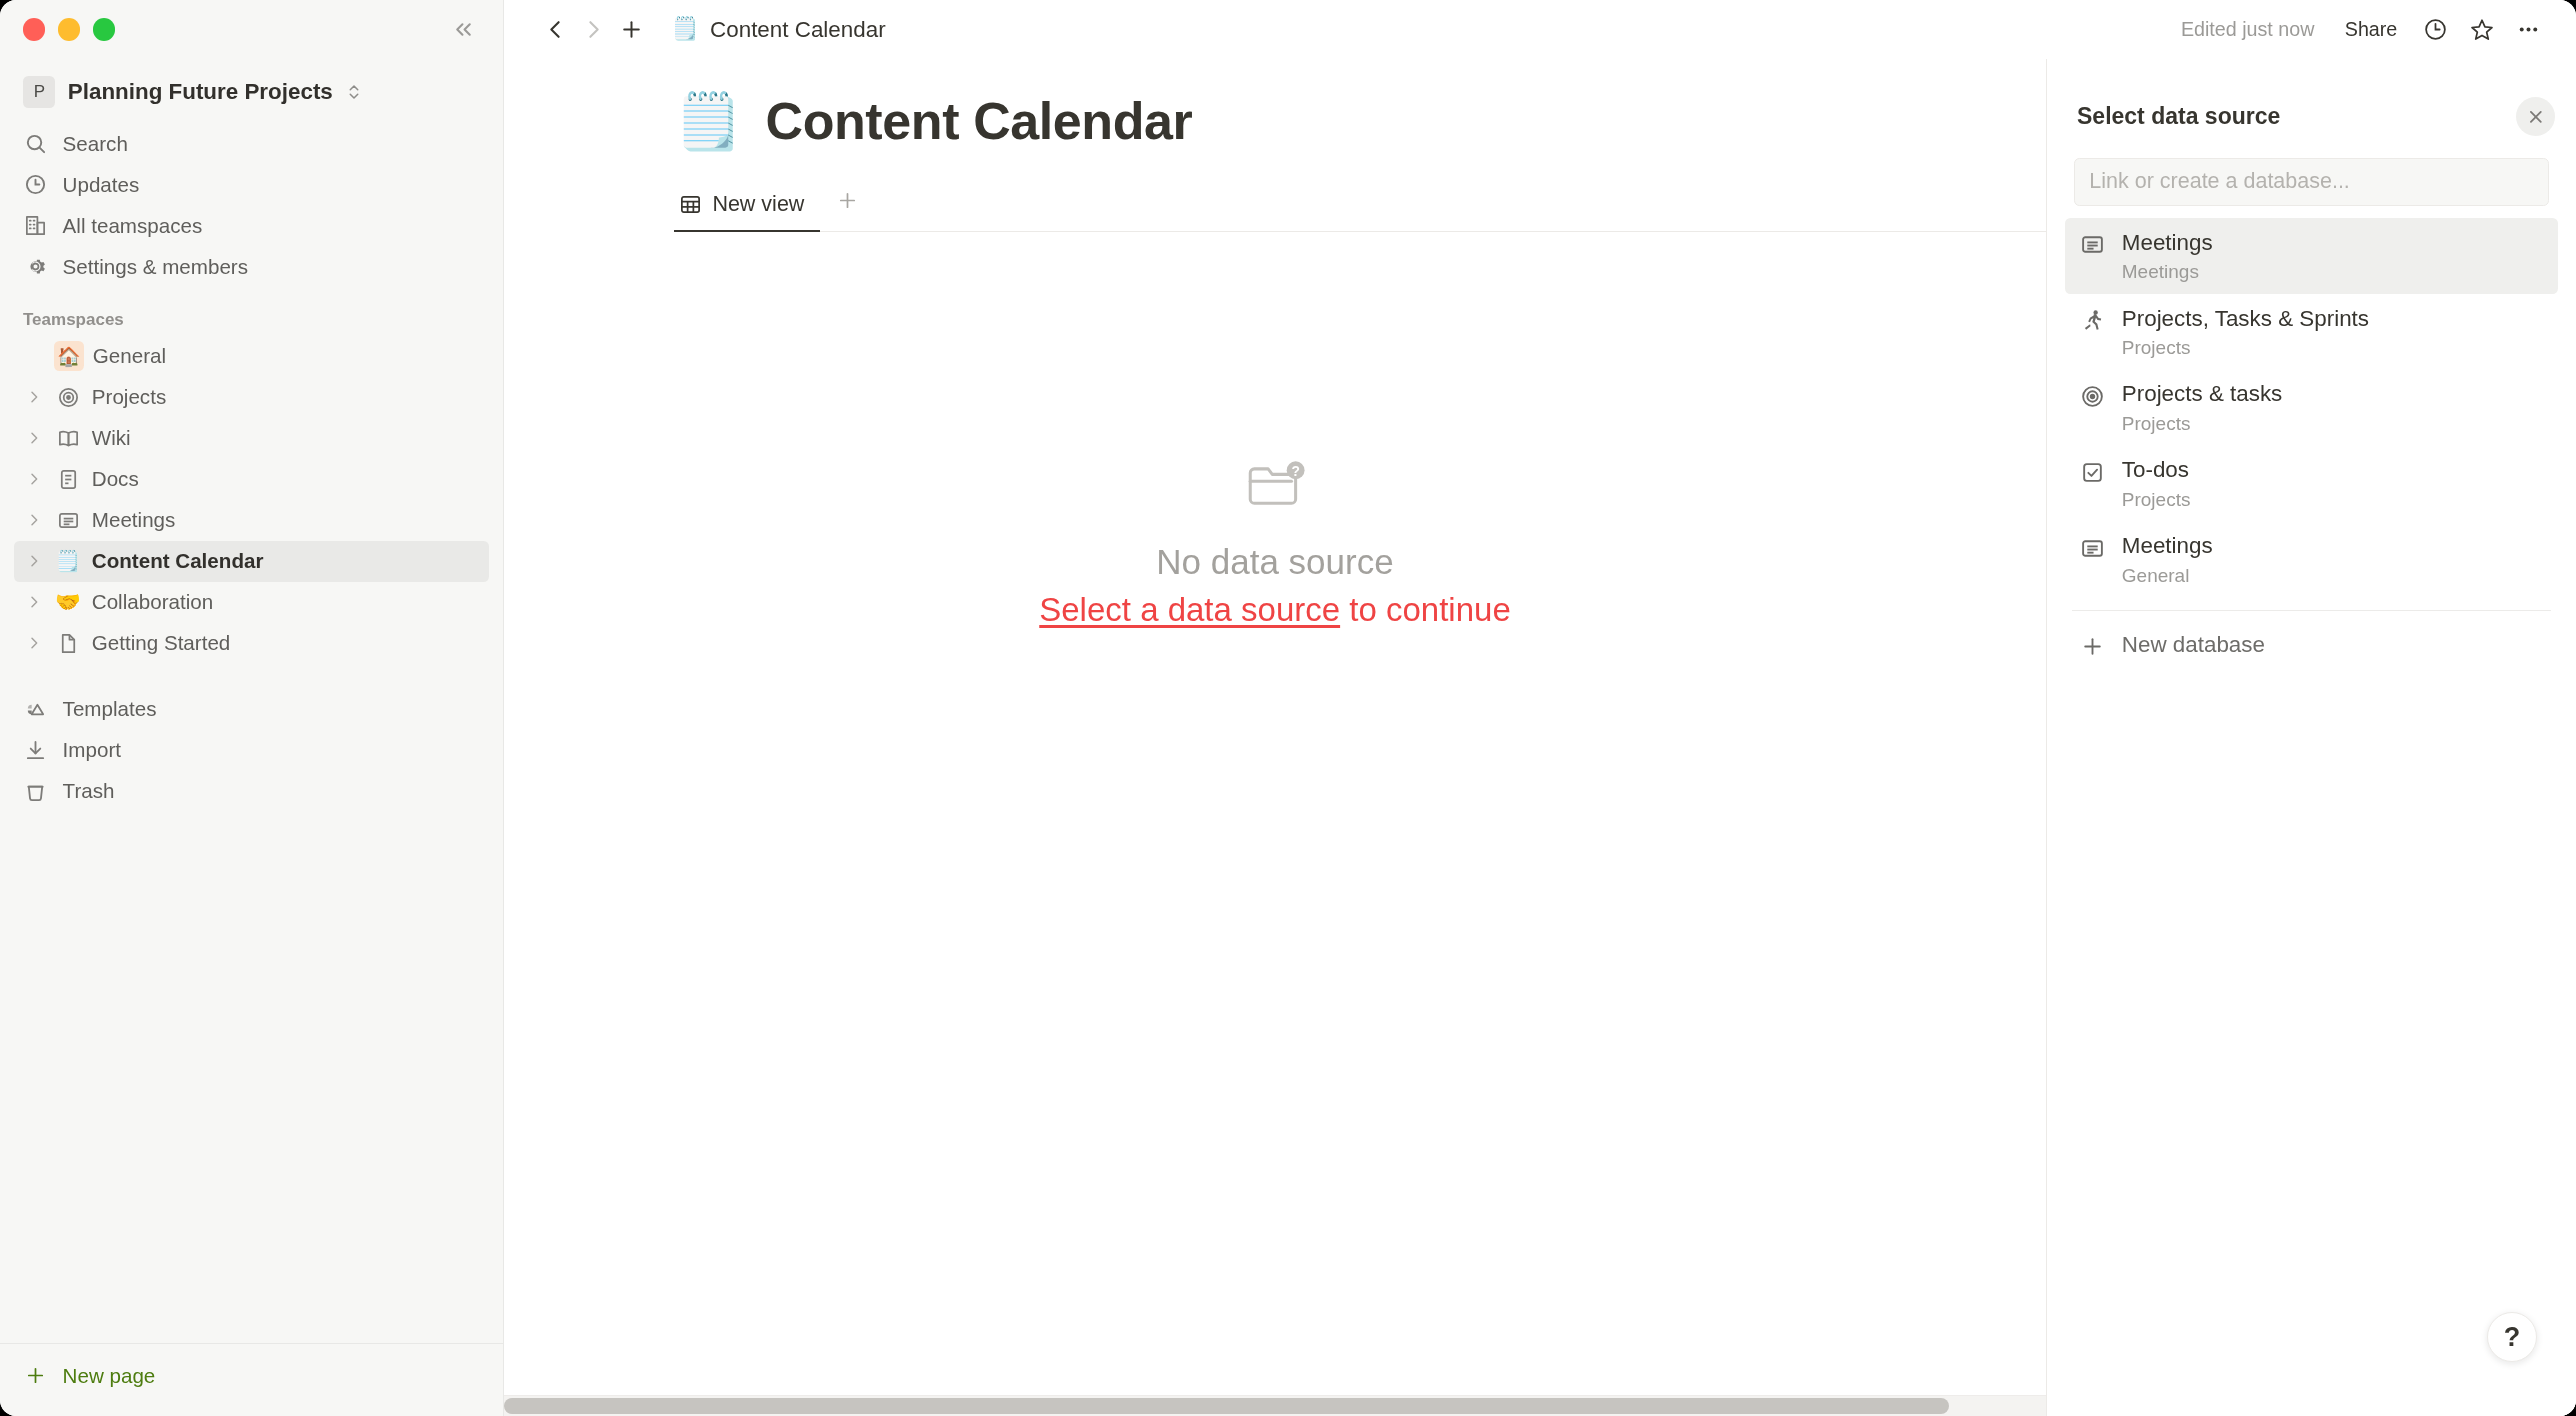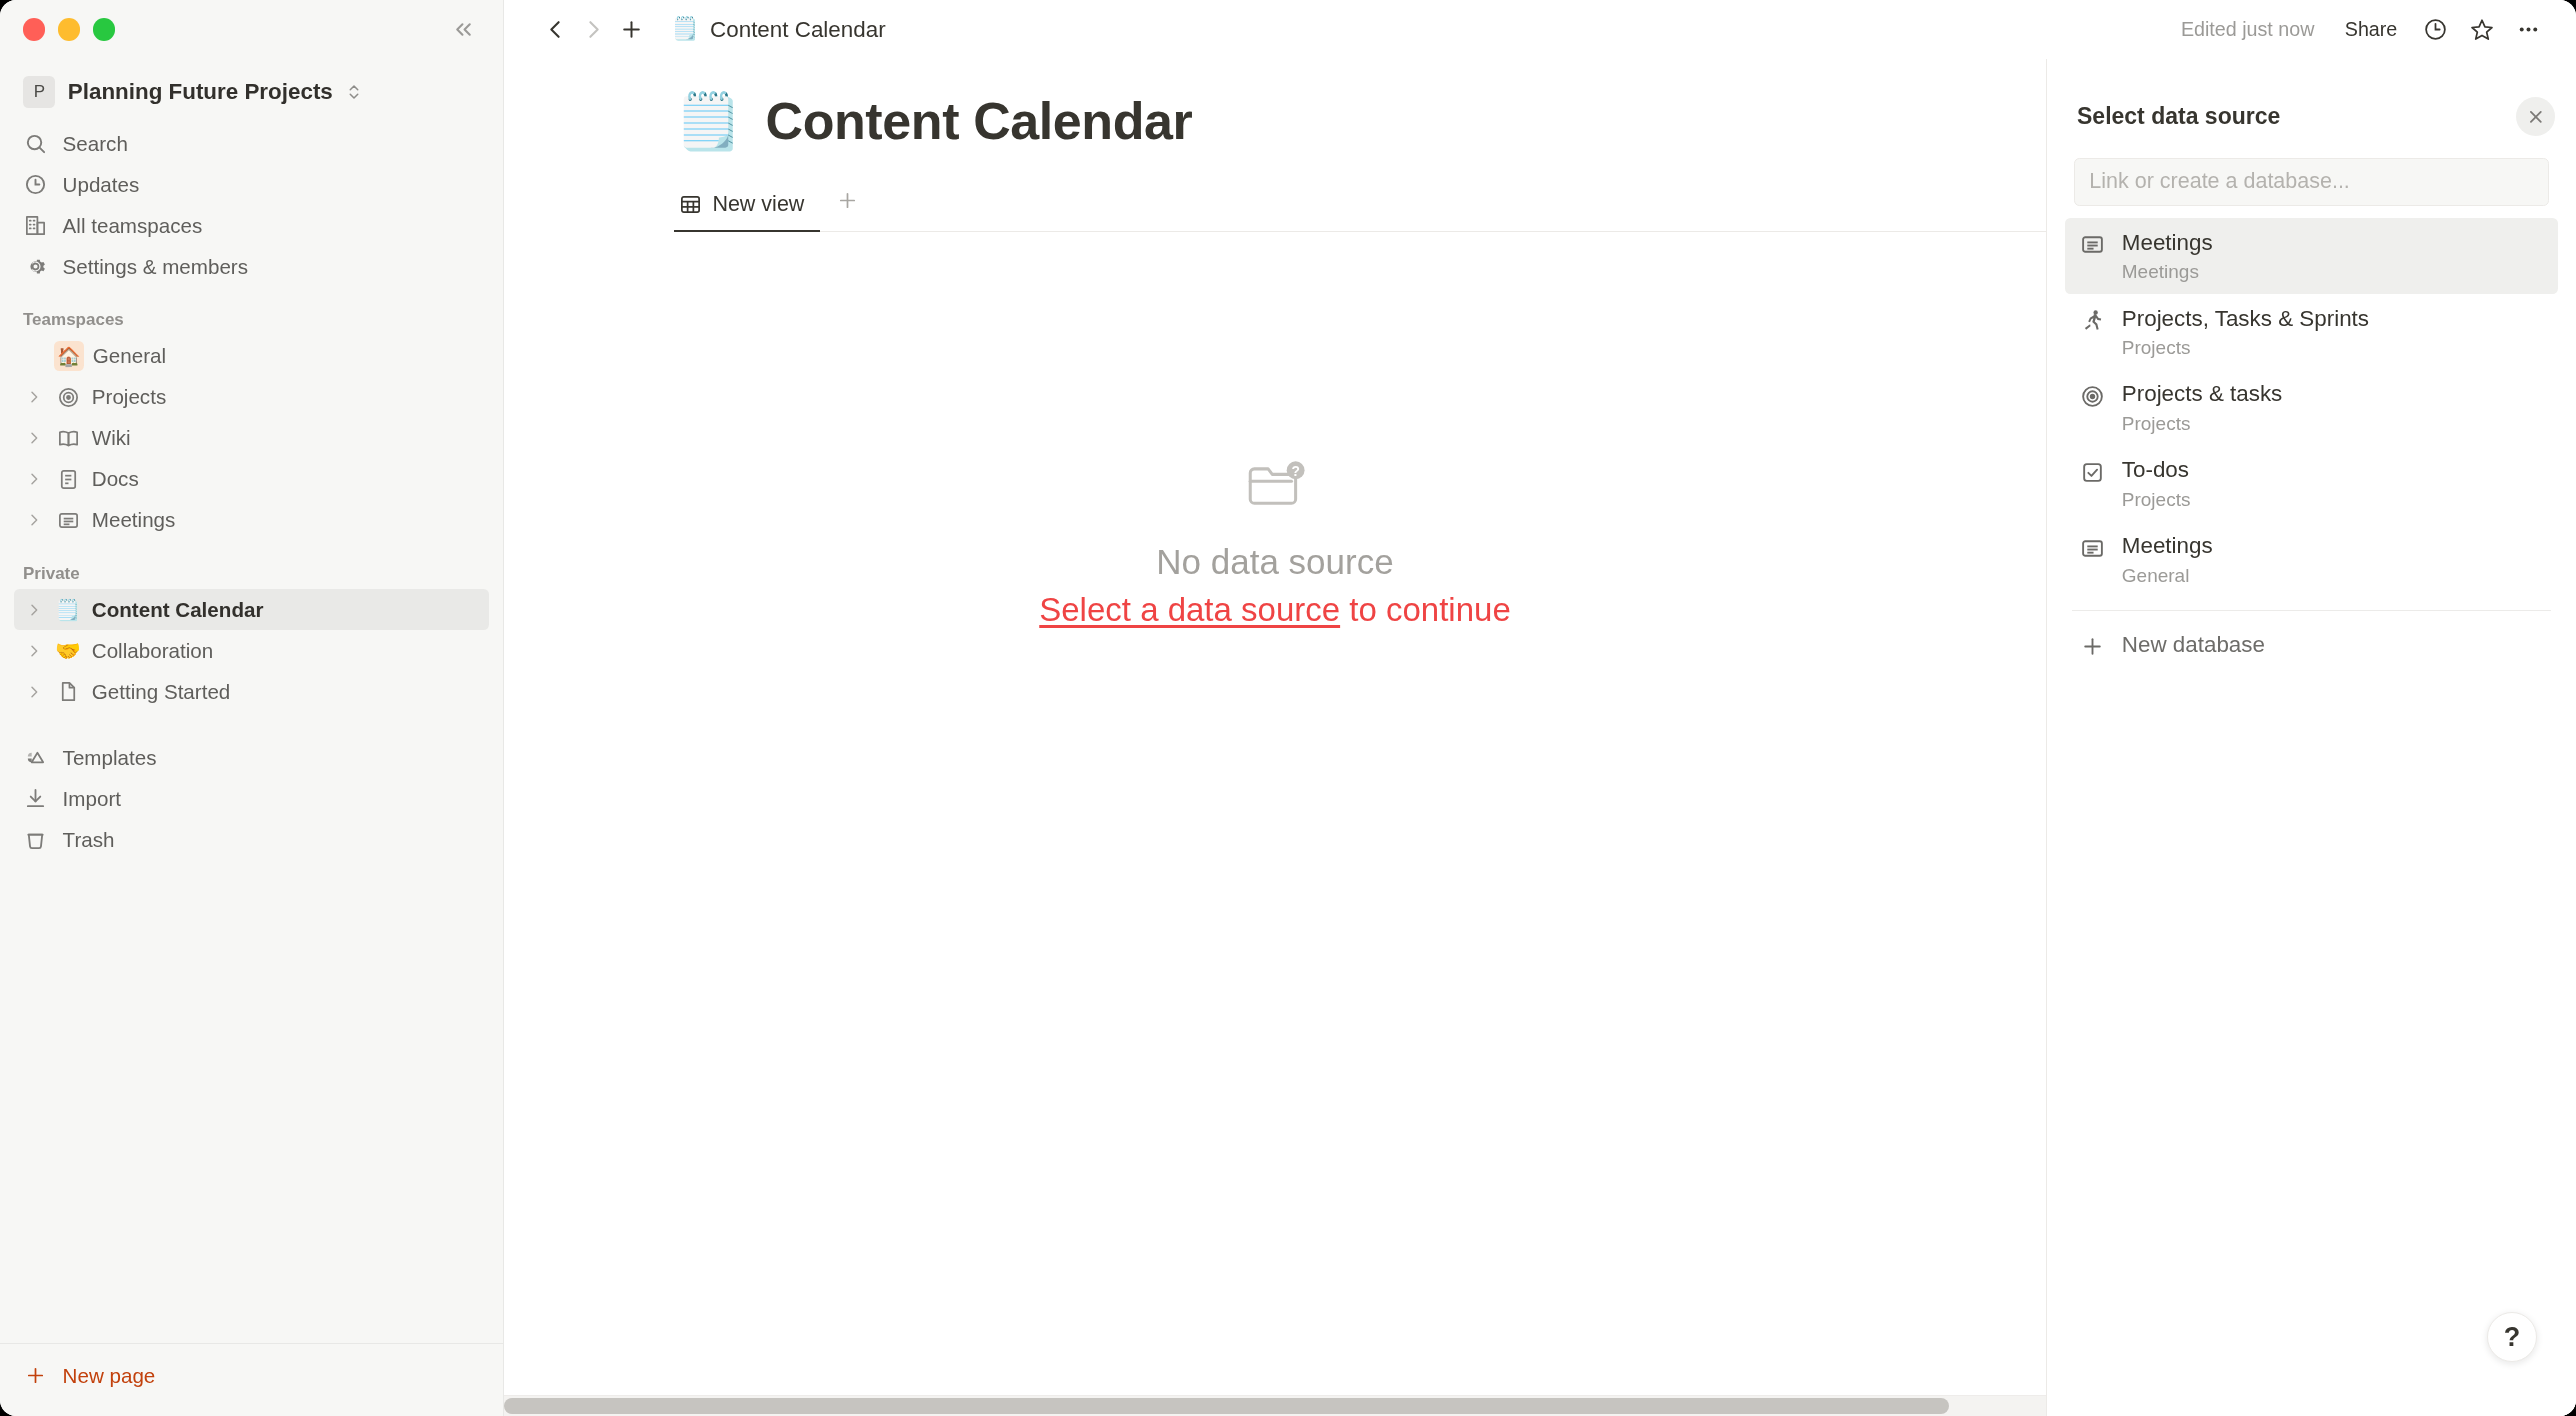--- a/index.html
+++ b/index.html
@@ -116,21 +116,21 @@
   .bottom-tools { margin-top: 21.5px; }
 
   .sidebar-footer {
     margin-top: auto;
     border-top: 0.9px solid #e8e8e6;
     padding: 9px 14.3px 18px 14.3px;
   }
   .newpage {
     display: flex; align-items: center; gap: 14.3px;
     height: 45px; padding: 0 9px;
-    color: #c2410c; font-size: 20.6px;
+    color: #4d7c0f; font-size: 20.6px;
     border-radius: 5.4px;
   }
 
   
   .main {
     flex: 1 1 auto;
     position: relative;
     display: flex;
     flex-direction: column;
     min-width: 0;
@@ -453,21 +453,20 @@
         <svg width="23" height="23" viewBox="0 0 24 24" fill="none" stroke="currentColor" stroke-width="1.8" stroke-linejoin="round">
             <rect x="3" y="5" width="18" height="14" rx="2"></rect>
             <line x1="7" y1="10" x2="17" y2="10"></line>
             <line x1="7" y1="13" x2="17" y2="13"></line>
             <line x1="7" y1="16" x2="13" y2="16"></line>
           </svg>
       </span>
       <span class="tree-lbl">Meetings</span>
     </div>
 
-    <div class="section-head">Private</div>
 
     <div class="tree-item selected">
       <span class="tw">
         <svg width="16" height="16" viewBox="0 0 24 24" fill="none" stroke="currentColor" stroke-width="2.2" stroke-linecap="round" stroke-linejoin="round">
             <polyline points="9,5 16,12 9,19"></polyline>
           </svg>
       </span>
       <span class="tree-ic">🗒️</span>
       <span class="tree-lbl">Content Calendar</span>
     </div>

